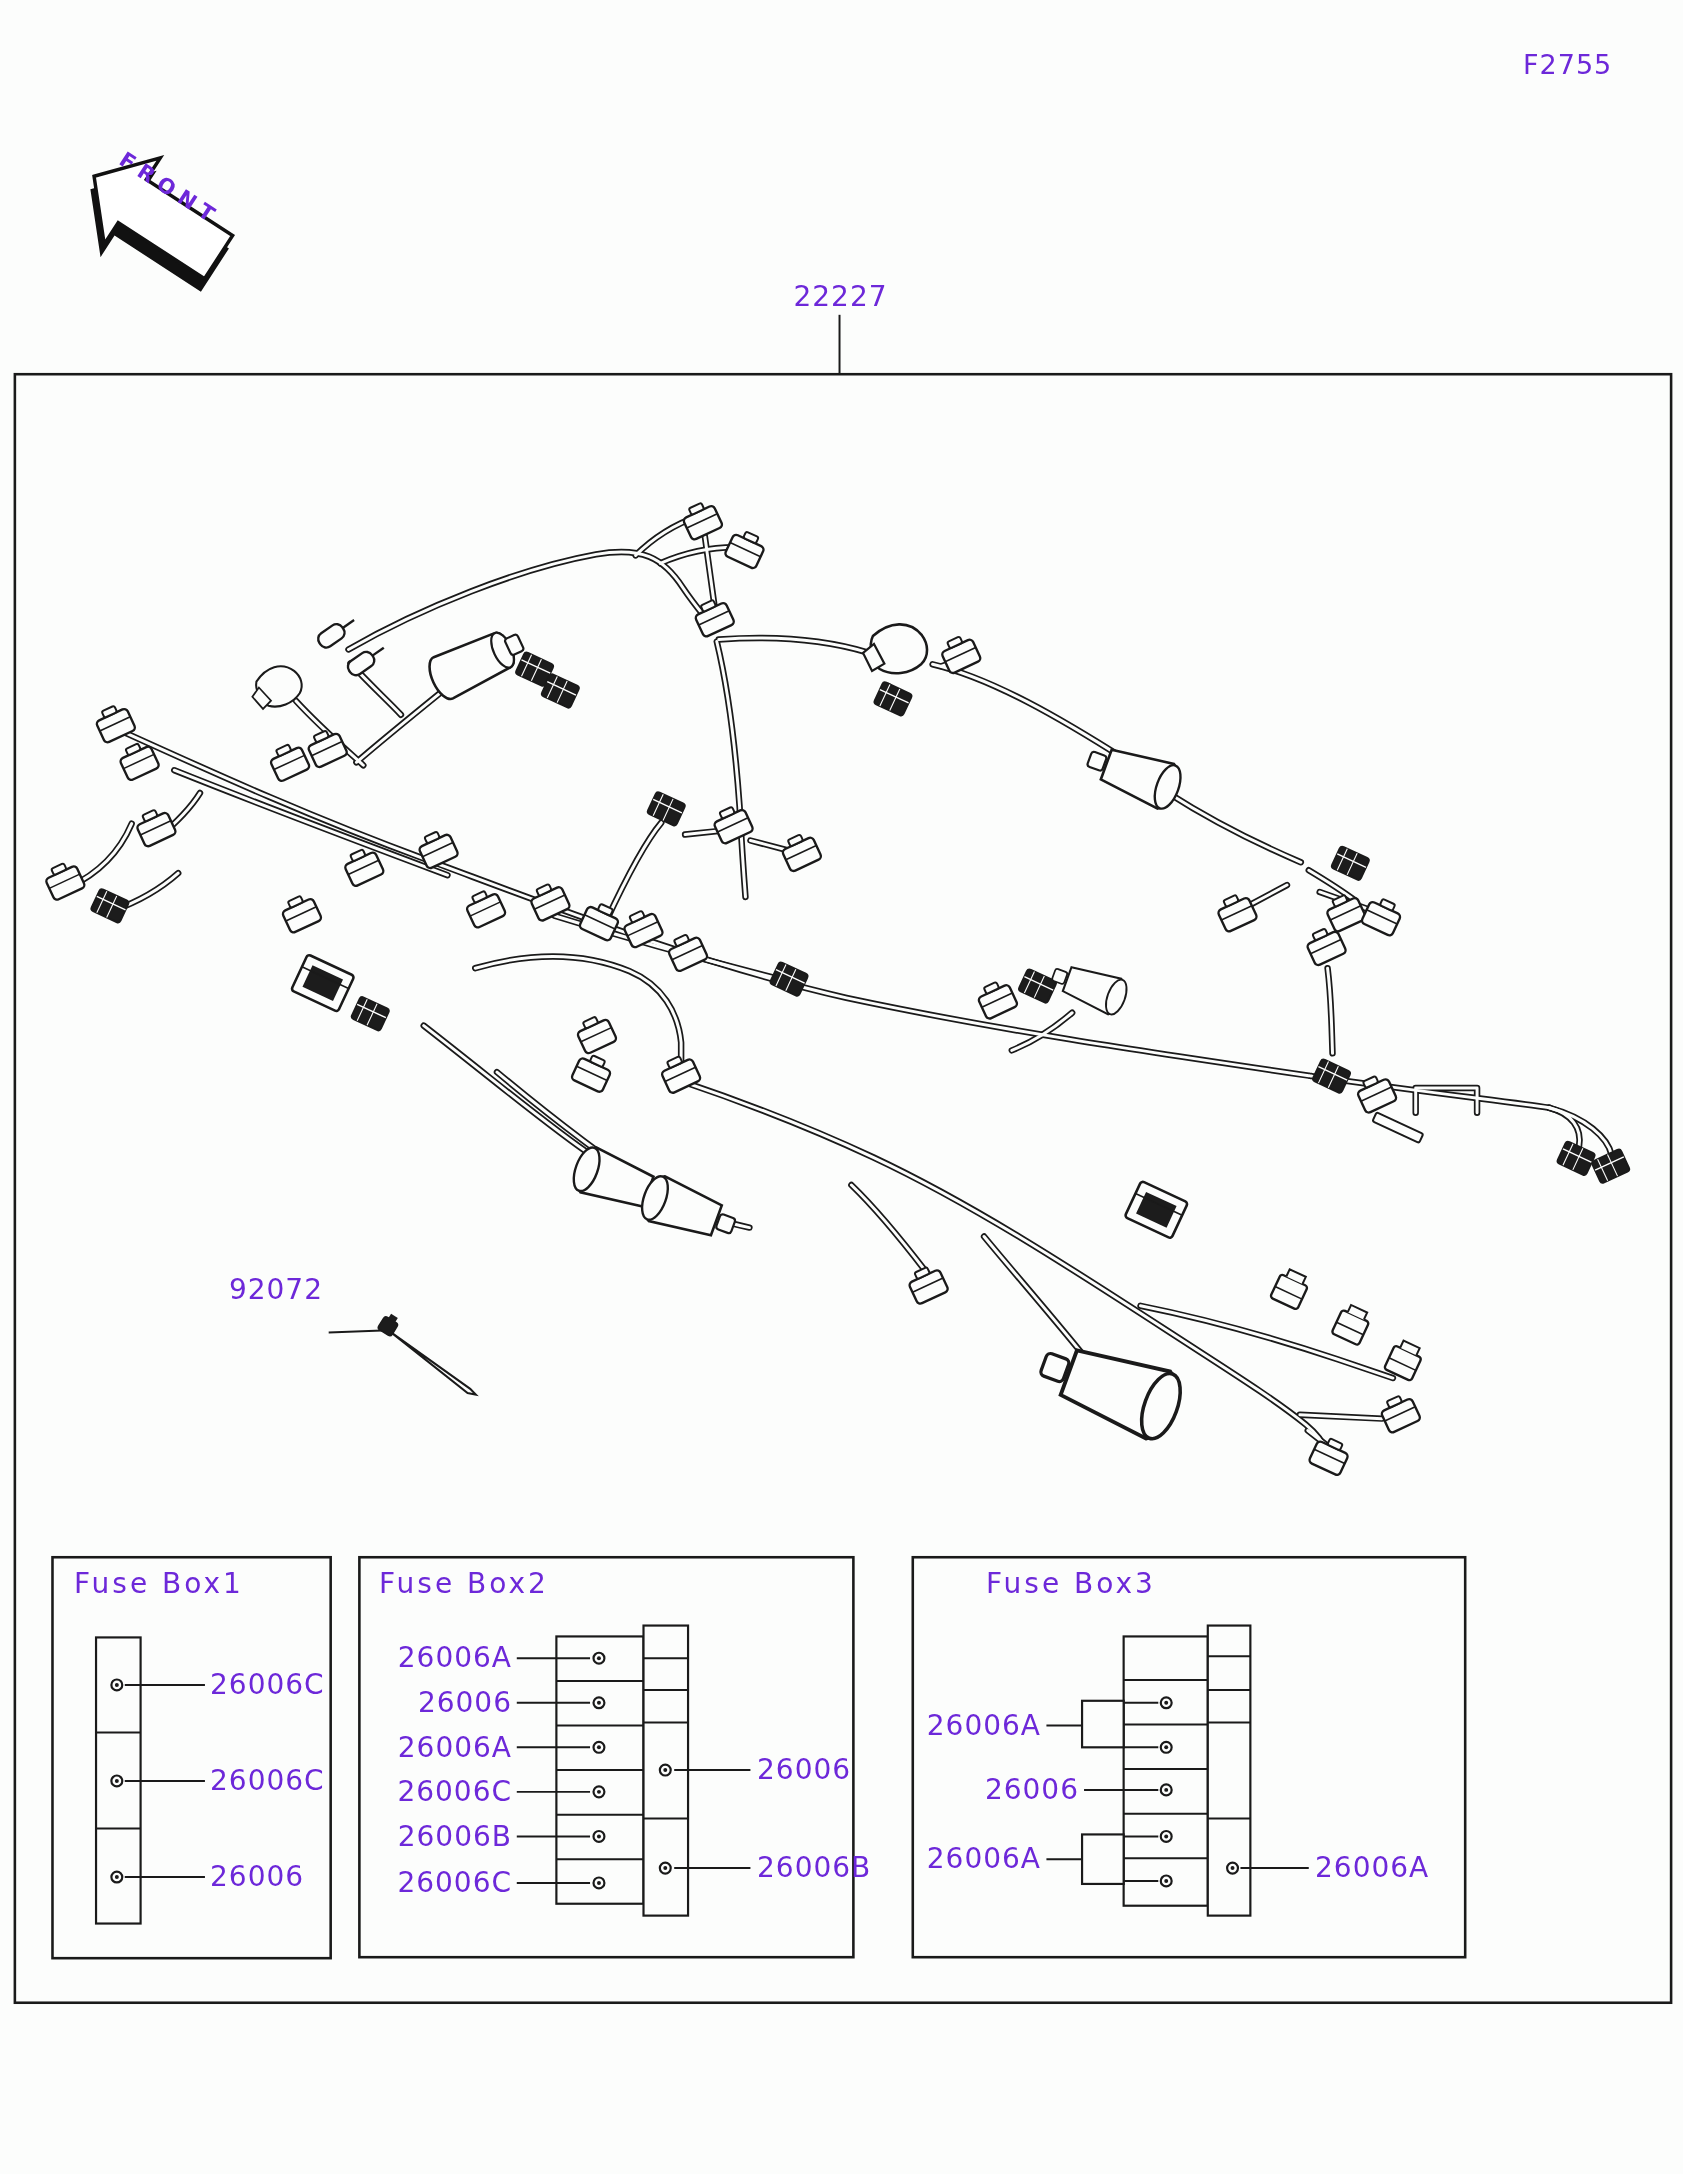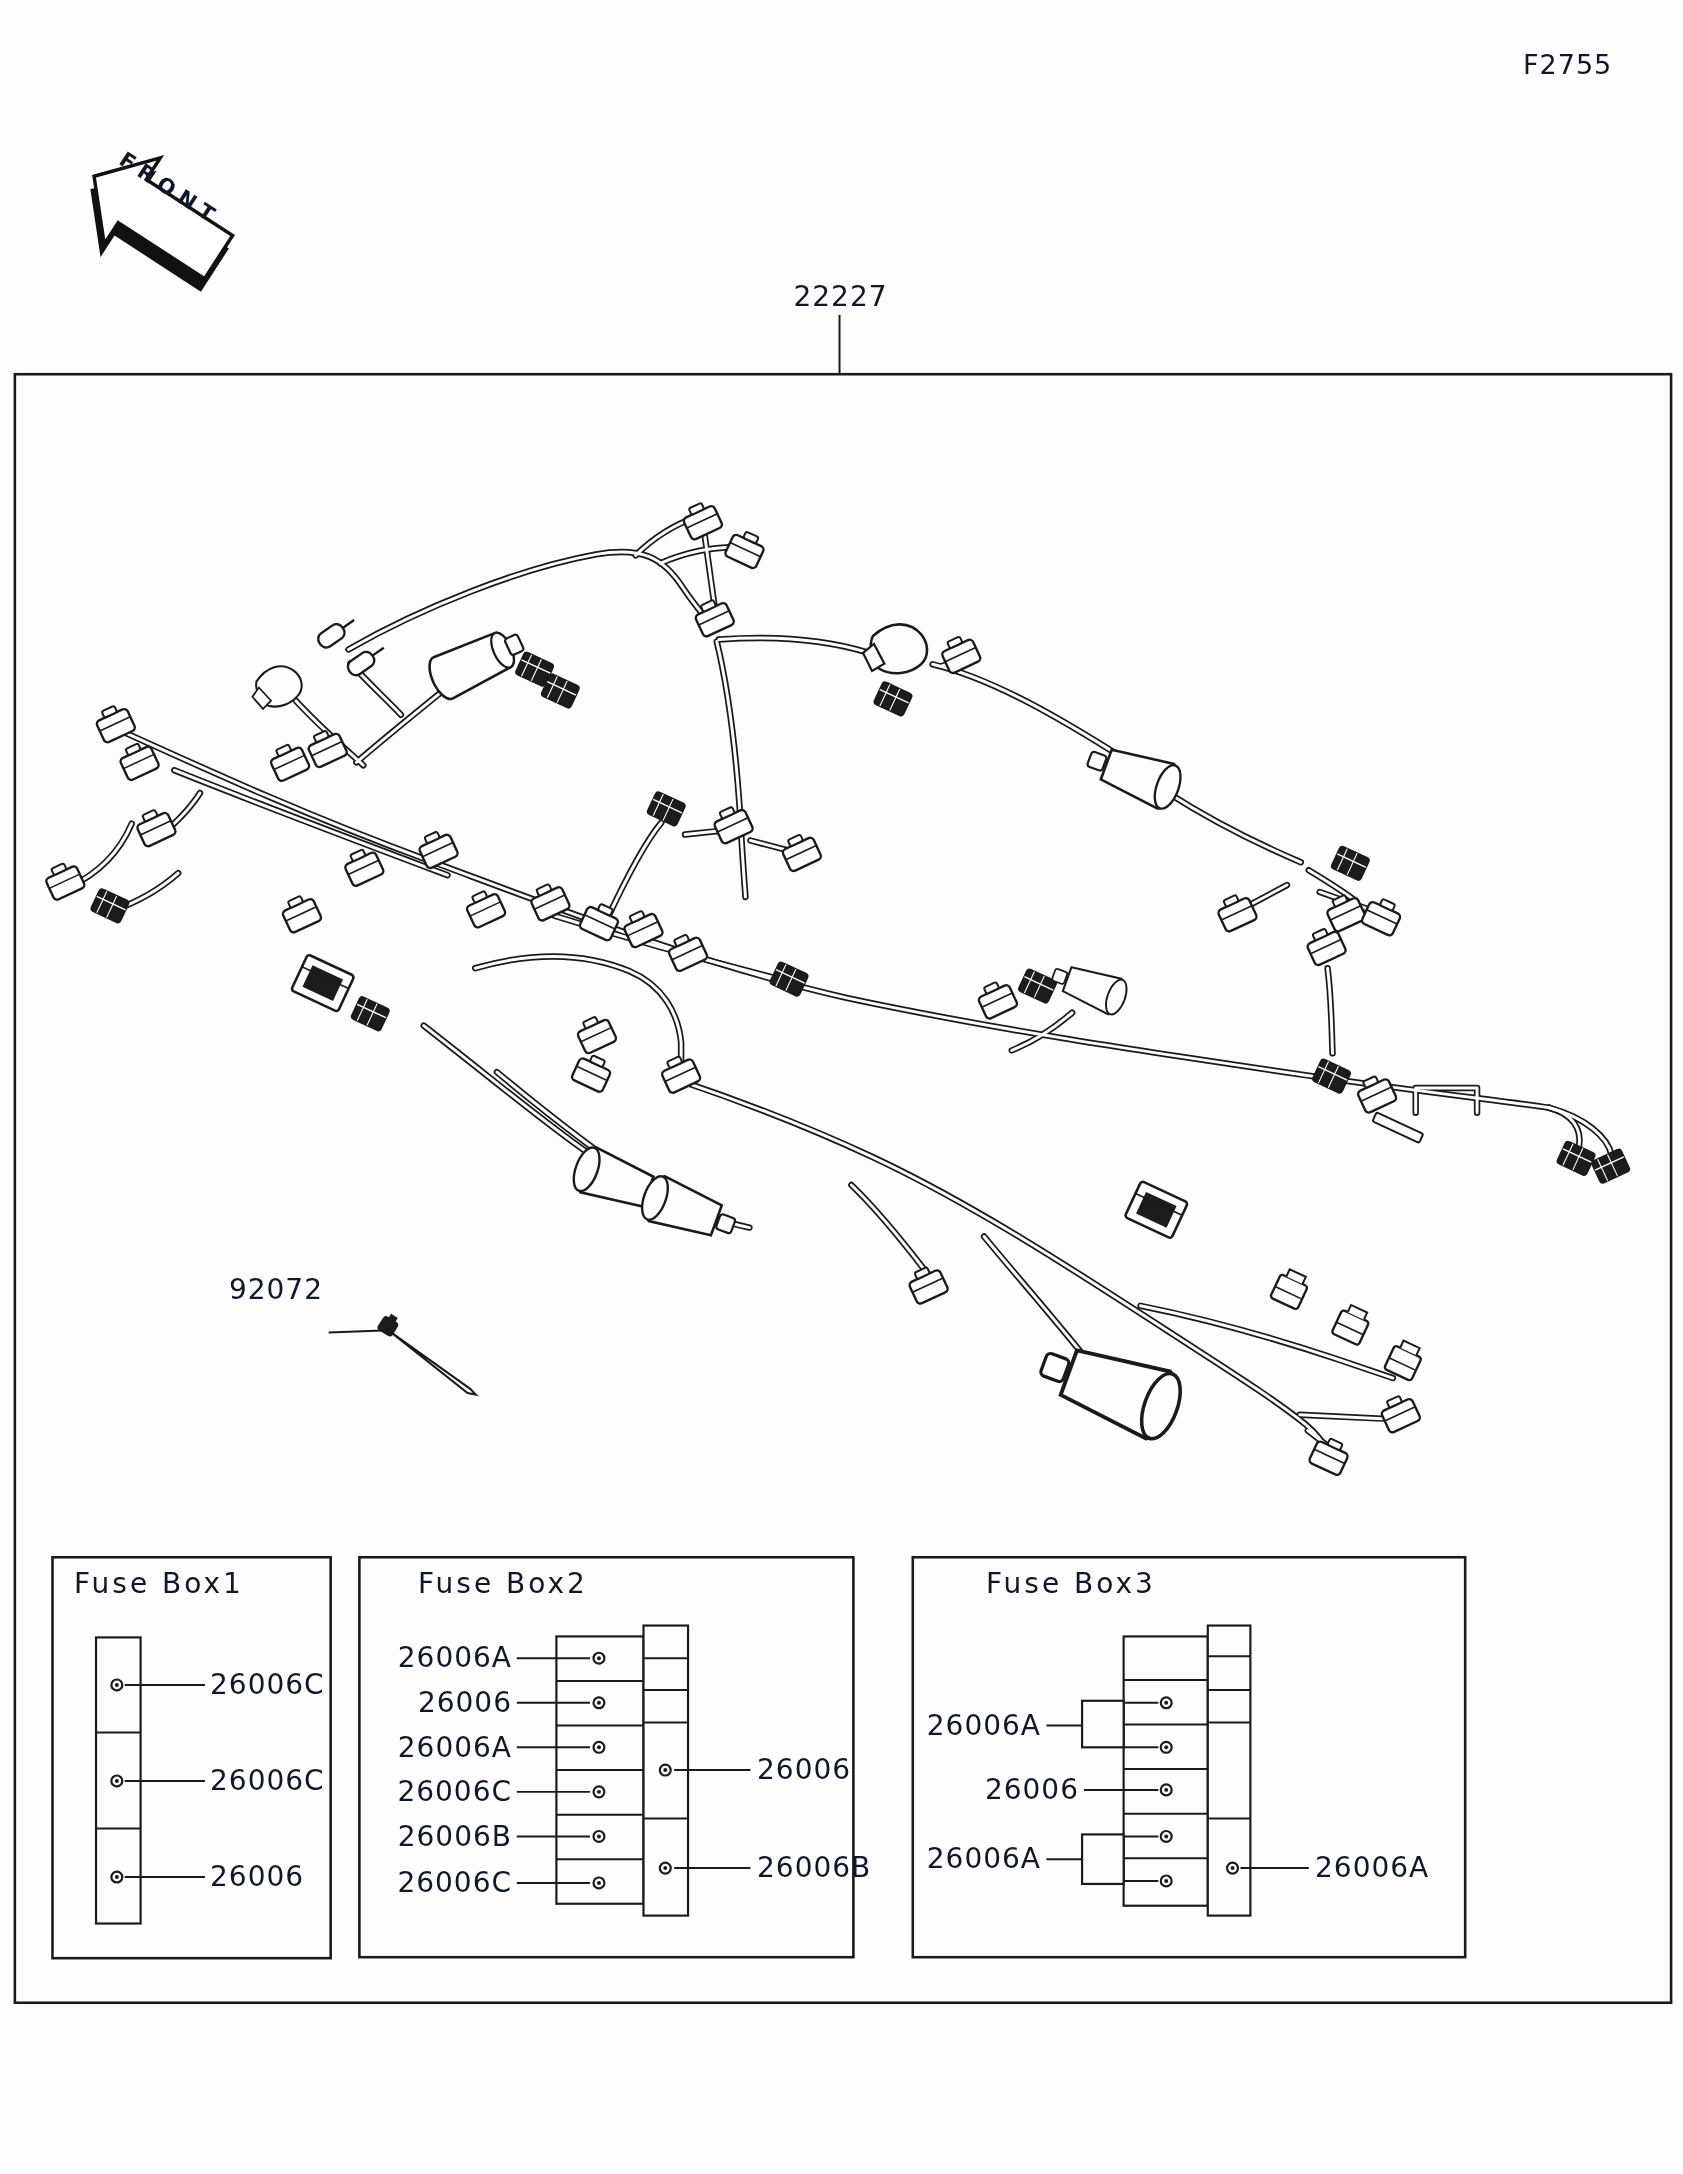--- a/index.html
+++ b/index.html
@@ -1,17 +1,17 @@
 <!DOCTYPE html>
 <html><head>
 <meta charset="utf-8">
 <style>
   html,body{margin:0;padding:0;background:#fcfdfc;}
   #page{position:relative;width:1683px;height:2174px;background:#fcfdfc;overflow:hidden;
-        font-family:"DejaVu Sans", sans-serif;color:#0f172a;text-decoration:underline;}
+        font-family:"DejaVu Sans", sans-serif;color:#6d28d9;text-decoration:underline;}
   #art{position:absolute;left:0;top:0;width:1683px;height:2174px;}
   .abs{position:absolute;line-height:1;white-space:nowrap;}
   .part{font-size:28px;letter-spacing:1px;}
   .title{font-size:28px;letter-spacing:3px;}
   .code{font-size:27px;letter-spacing:1px;}
   .ralign{text-align:right;}
   .front-txt{font-size:21px;font-weight:600;letter-spacing:7px;transform:rotate(33deg);transform-origin:0 0;}
   
   .tk{stroke:#1a1a1a;stroke-width:6.5;fill:none;stroke-linecap:round;stroke-linejoin:round;}
   .tw{stroke:#fcfdfc;stroke-width:3;fill:none;stroke-linecap:round;stroke-linejoin:round;}
@@ -370,21 +370,21 @@
 
   <div class="abs part" style="left:791px;top:283px;width:99px;text-align:center;">22227</div>
 
   <div class="abs part ralign" style="right:1360px;top:1276px;">92072</div>
 
   <div class="abs title" style="left:74px;top:1570px;">Fuse Box1</div>
   <div class="abs part" style="left:210px;top:1671px;">26006C</div>
   <div class="abs part" style="left:210px;top:1767px;">26006C</div>
   <div class="abs part" style="left:210px;top:1863px;">26006</div>
 
-  <div class="abs title" style="left:379px;top:1570px;margin-left:39px;">Fuse Box2</div>
+  <div class="abs title" style="left:379px;top:1570px;">Fuse Box2</div>
   <div class="abs part ralign" style="right:1171px;top:1644px;">26006A</div>
   <div class="abs part ralign" style="right:1171px;top:1689px;">26006</div>
   <div class="abs part ralign" style="right:1171px;top:1734px;">26006A</div>
   <div class="abs part ralign" style="right:1171px;top:1778px;">26006C</div>
   <div class="abs part ralign" style="right:1171px;top:1823px;">26006B</div>
   <div class="abs part ralign" style="right:1171px;top:1869px;">26006C</div>
   <div class="abs part" style="left:757px;top:1756px;">26006</div>
   <div class="abs part" style="left:757px;top:1854px;">26006B</div>
 
   <div class="abs title" style="left:970px;top:1570px;margin-left:16px;">Fuse Box3</div>

